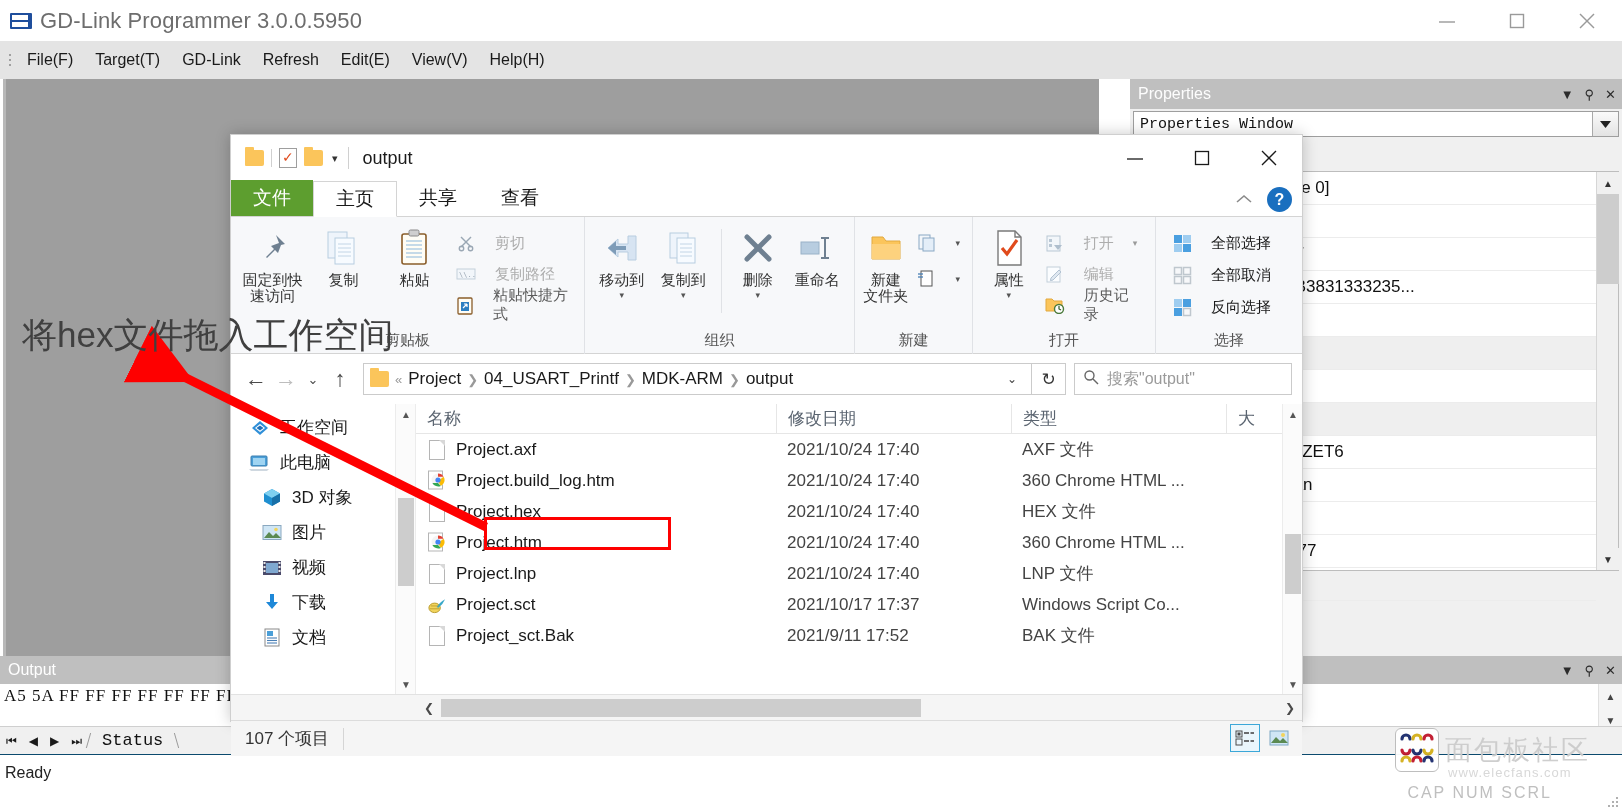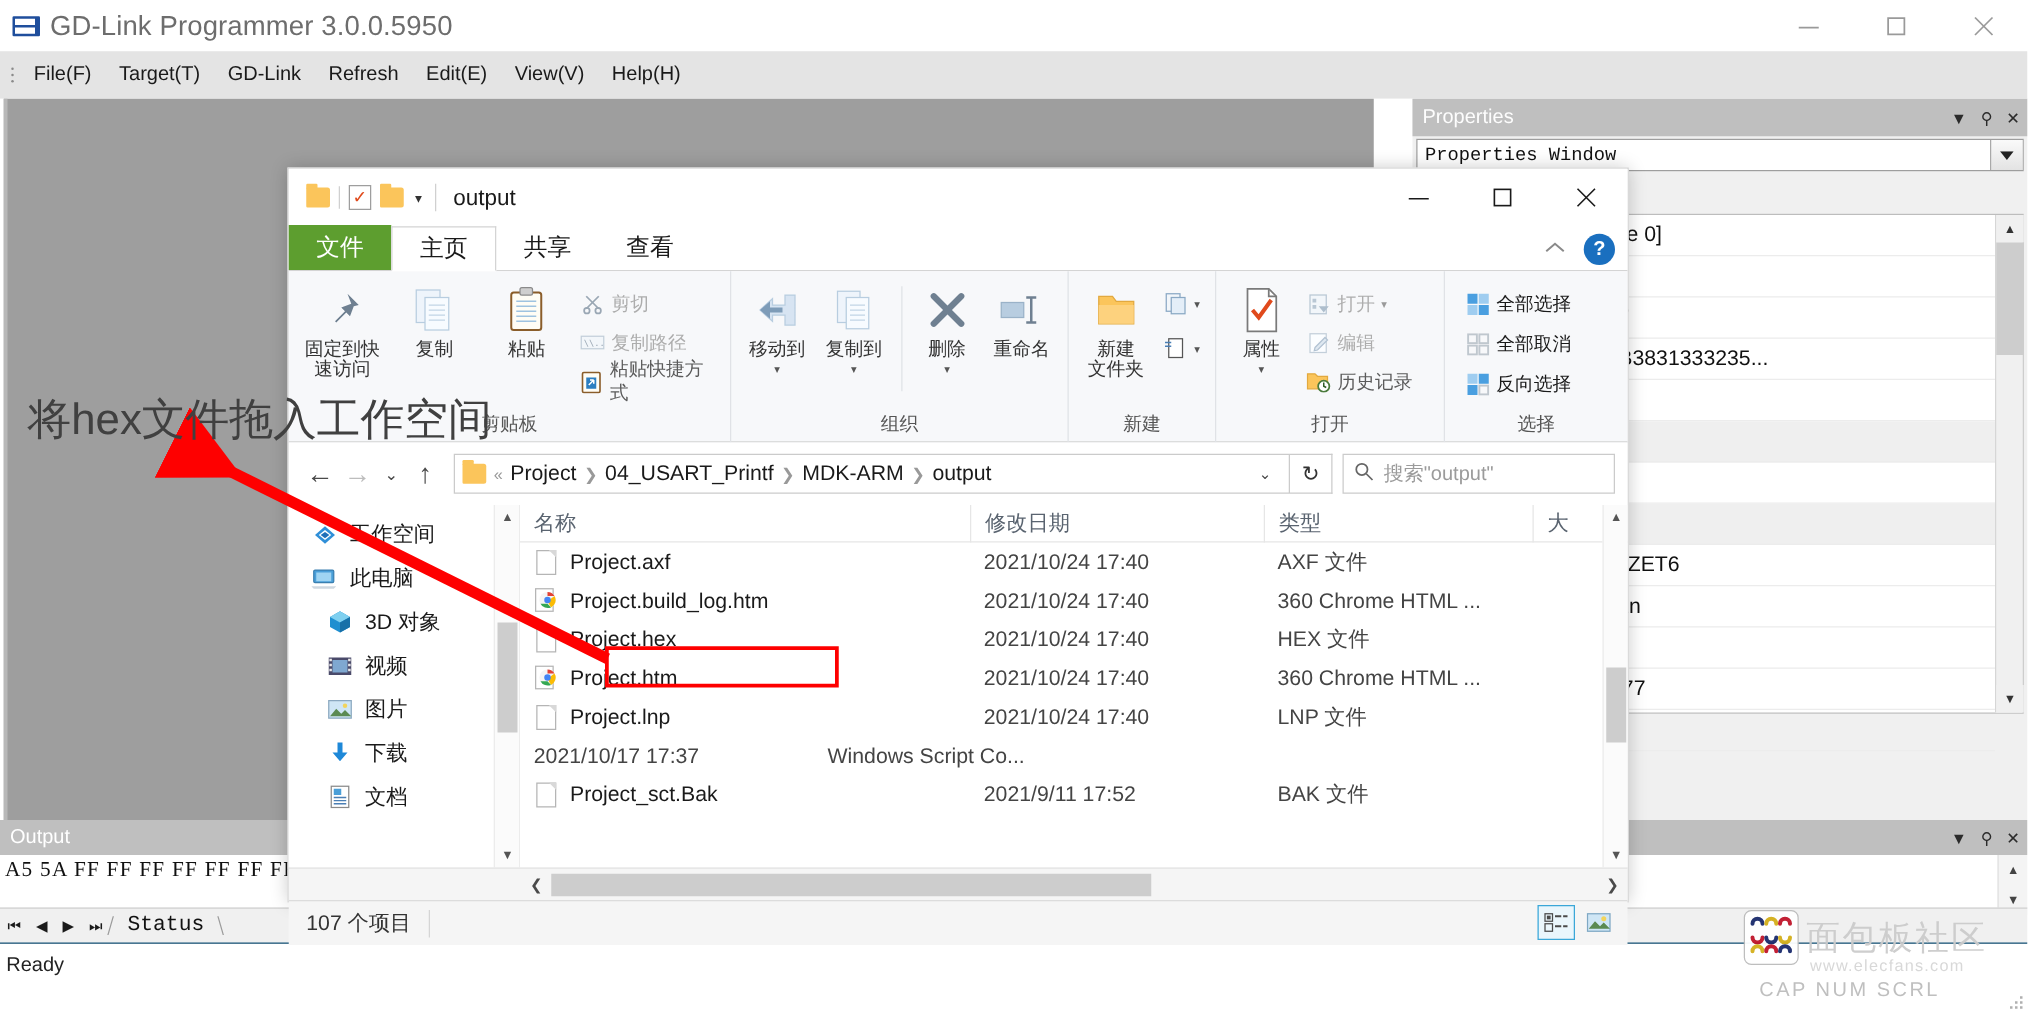--- a/index.html
+++ b/index.html
@@ -238,21 +238,21 @@
   .rb-label {
     height: 24px; font-size: 15px; color: #555; text-align: center; line-height: 20px;
   }
   .rb-big {
     width: 74px; display: flex; flex-direction: column; align-items: center; gap: 3px;
     font-size: 15px; color: #333; text-align: center; line-height: 1.05; padding-top: 4px;
   }
   .rb-big .gico { height: 42px; display:flex; align-items:center; justify-content:center; }
   .rb-small-col { display: flex; flex-direction: column; gap: 5px; padding-top: 7px; }
   .rb-small {
-    display: flex; align-items: center; gap: 5px; font-size: 15px; color: #5b5b5b;
+    display: flex; align-items: center; gap: 19px; font-size: 15px; color: #5b5b5b;
     height: 26px; padding: 0 4px;
   }
   .rb-small.dim { color: #adadad; }
   .rb-small .sico { width: 20px; height: 20px; display:flex; align-items:center; justify-content:center; }
   .rb-vsep { width:1px; background:#e0e2e6; height: 84px; margin: 6px 5px 0 5px; }
   .caret-d { font-size: 9px; color: #555; }
   .caret-dim { font-size: 9px; color: #9a9a9a; }
 
   
   .ex-addr { position: relative; height: 50px; background: #ffffff; display: flex; align-items: center; padding: 0 10px; }
@@ -906,47 +906,47 @@
                 <svg width="20" height="19" viewBox="0 0 20 19">
                   <polygon points="10,1 18,5.5 18,13.5 10,18 2,13.5 2,5.5" fill="#1f8fd0"></polygon>
                   <polygon points="10,1 18,5.5 10,10 2,5.5" fill="#7fd0f0"></polygon>
                   <polygon points="10,10 18,5.5 18,13.5 10,18" fill="#1870a8"></polygon>
                 </svg>
               </span>
               <span>3D 对象</span>
             </div>
             <div class="nav-row indent">
               <span class="nav-ico">
+                <svg width="20" height="17" viewBox="0 0 20 17">
+                  <rect x="1" y="1.5" width="18" height="14" fill="#cfe6f5" stroke="#8aa8c0"></rect>
+                  <path d="M2 14 l5-6 4 4 3-3 5 5z" fill="#5b8a52"></path>
+                  <circle cx="14" cy="5.5" r="1.8" fill="#f2d45c"></circle>
+                </svg>
+              </span>
+              <span>图片</span>
+            </div>
+            <div class="nav-row indent">
+              <span class="nav-ico">
                 <svg width="20" height="18" viewBox="0 0 20 18">
                   <rect x="1" y="2" width="18" height="14" fill="#4a4a6a"></rect>
                   <rect x="4" y="4" width="12" height="10" fill="#7fa8d0"></rect>
                   <g fill="#e8e8e8">
                     <rect x="1.5" y="3" width="2" height="2"></rect>
                     <rect x="1.5" y="7" width="2" height="2"></rect>
                     <rect x="1.5" y="11" width="2" height="2"></rect>
                     <rect x="16.5" y="3" width="2" height="2"></rect>
                     <rect x="16.5" y="7" width="2" height="2"></rect>
                     <rect x="16.5" y="11" width="2" height="2"></rect>
                   </g>
                 </svg>
               </span>
               <span>视频</span>
             </div>
             <div class="nav-row indent">
               <span class="nav-ico">
-                <svg width="20" height="17" viewBox="0 0 20 17">
-                  <rect x="1" y="1.5" width="18" height="14" fill="#cfe6f5" stroke="#8aa8c0"></rect>
-                  <path d="M2 14 l5-6 4 4 3-3 5 5z" fill="#5b8a52"></path>
-                  <circle cx="14" cy="5.5" r="1.8" fill="#f2d45c"></circle>
-                </svg>
-              </span>
-              <span>图片</span>
-            </div>
-            <div class="nav-row indent">
-              <span class="nav-ico">
                 <svg width="18" height="19" viewBox="0 0 18 19">
                   <path d="M7 1 h4 v8 h4 l-6 7 -6-7 h4z" fill="#1e88d8"></path>
                 </svg>
               </span>
               <span>下载</span>
             </div>
             <div class="nav-row indent">
               <span class="nav-ico">
                 <svg width="18" height="19" viewBox="0 0 18 19">
                   <rect x="2" y="1" width="14" height="17" fill="#fff" stroke="#8a8a8a"></rect>
@@ -1037,20 +1037,33 @@
               <div class="fcell" style="width: 360px;">
                 <span class="fico">
                   <span class="doc-ico"></span>
                 </span>
                 <span>Project.lnp</span>
               </div>
               <div class="fcell meta" style="width: 235px;">2021/10/24 17:40</div>
               <div class="fcell meta" style="width: 215px;">LNP 文件</div>
             </div>
             <div class="frow">
+              <div class="fcell" style="width: 360px;">
+                <span class="fico">
+                  <svg width="21" height="20" viewBox="0 0 21 20">
+                    <ellipse cx="8" cy="13" rx="6" ry="5" fill="#f2d45c" stroke="#b89a2a"></ellipse>
+                    <path d="M10 12 q5-6 9-8 q-2 5 -7 9z" fill="#3aa8c8"></path>
+                    <g stroke="#b89a2a" stroke-width="0.9">
+                      <line x1="4" y1="11" x2="12" y2="11"></line>
+                      <line x1="3" y1="14" x2="13" y2="14"></line>
+                    </g>
+                  </svg>
+                </span>
+                <span>Project.sct</span>
+              </div>
               <div class="fcell meta" style="width: 235px;">2021/10/17 17:37</div>
               <div class="fcell meta" style="width: 215px;">Windows Script Co...</div>
             </div>
             <div class="frow">
               <div class="fcell" style="width: 360px;">
                 <span class="fico">
                   <span class="doc-ico"></span>
                 </span>
                 <span>Project_sct.Bak</span>
               </div>

